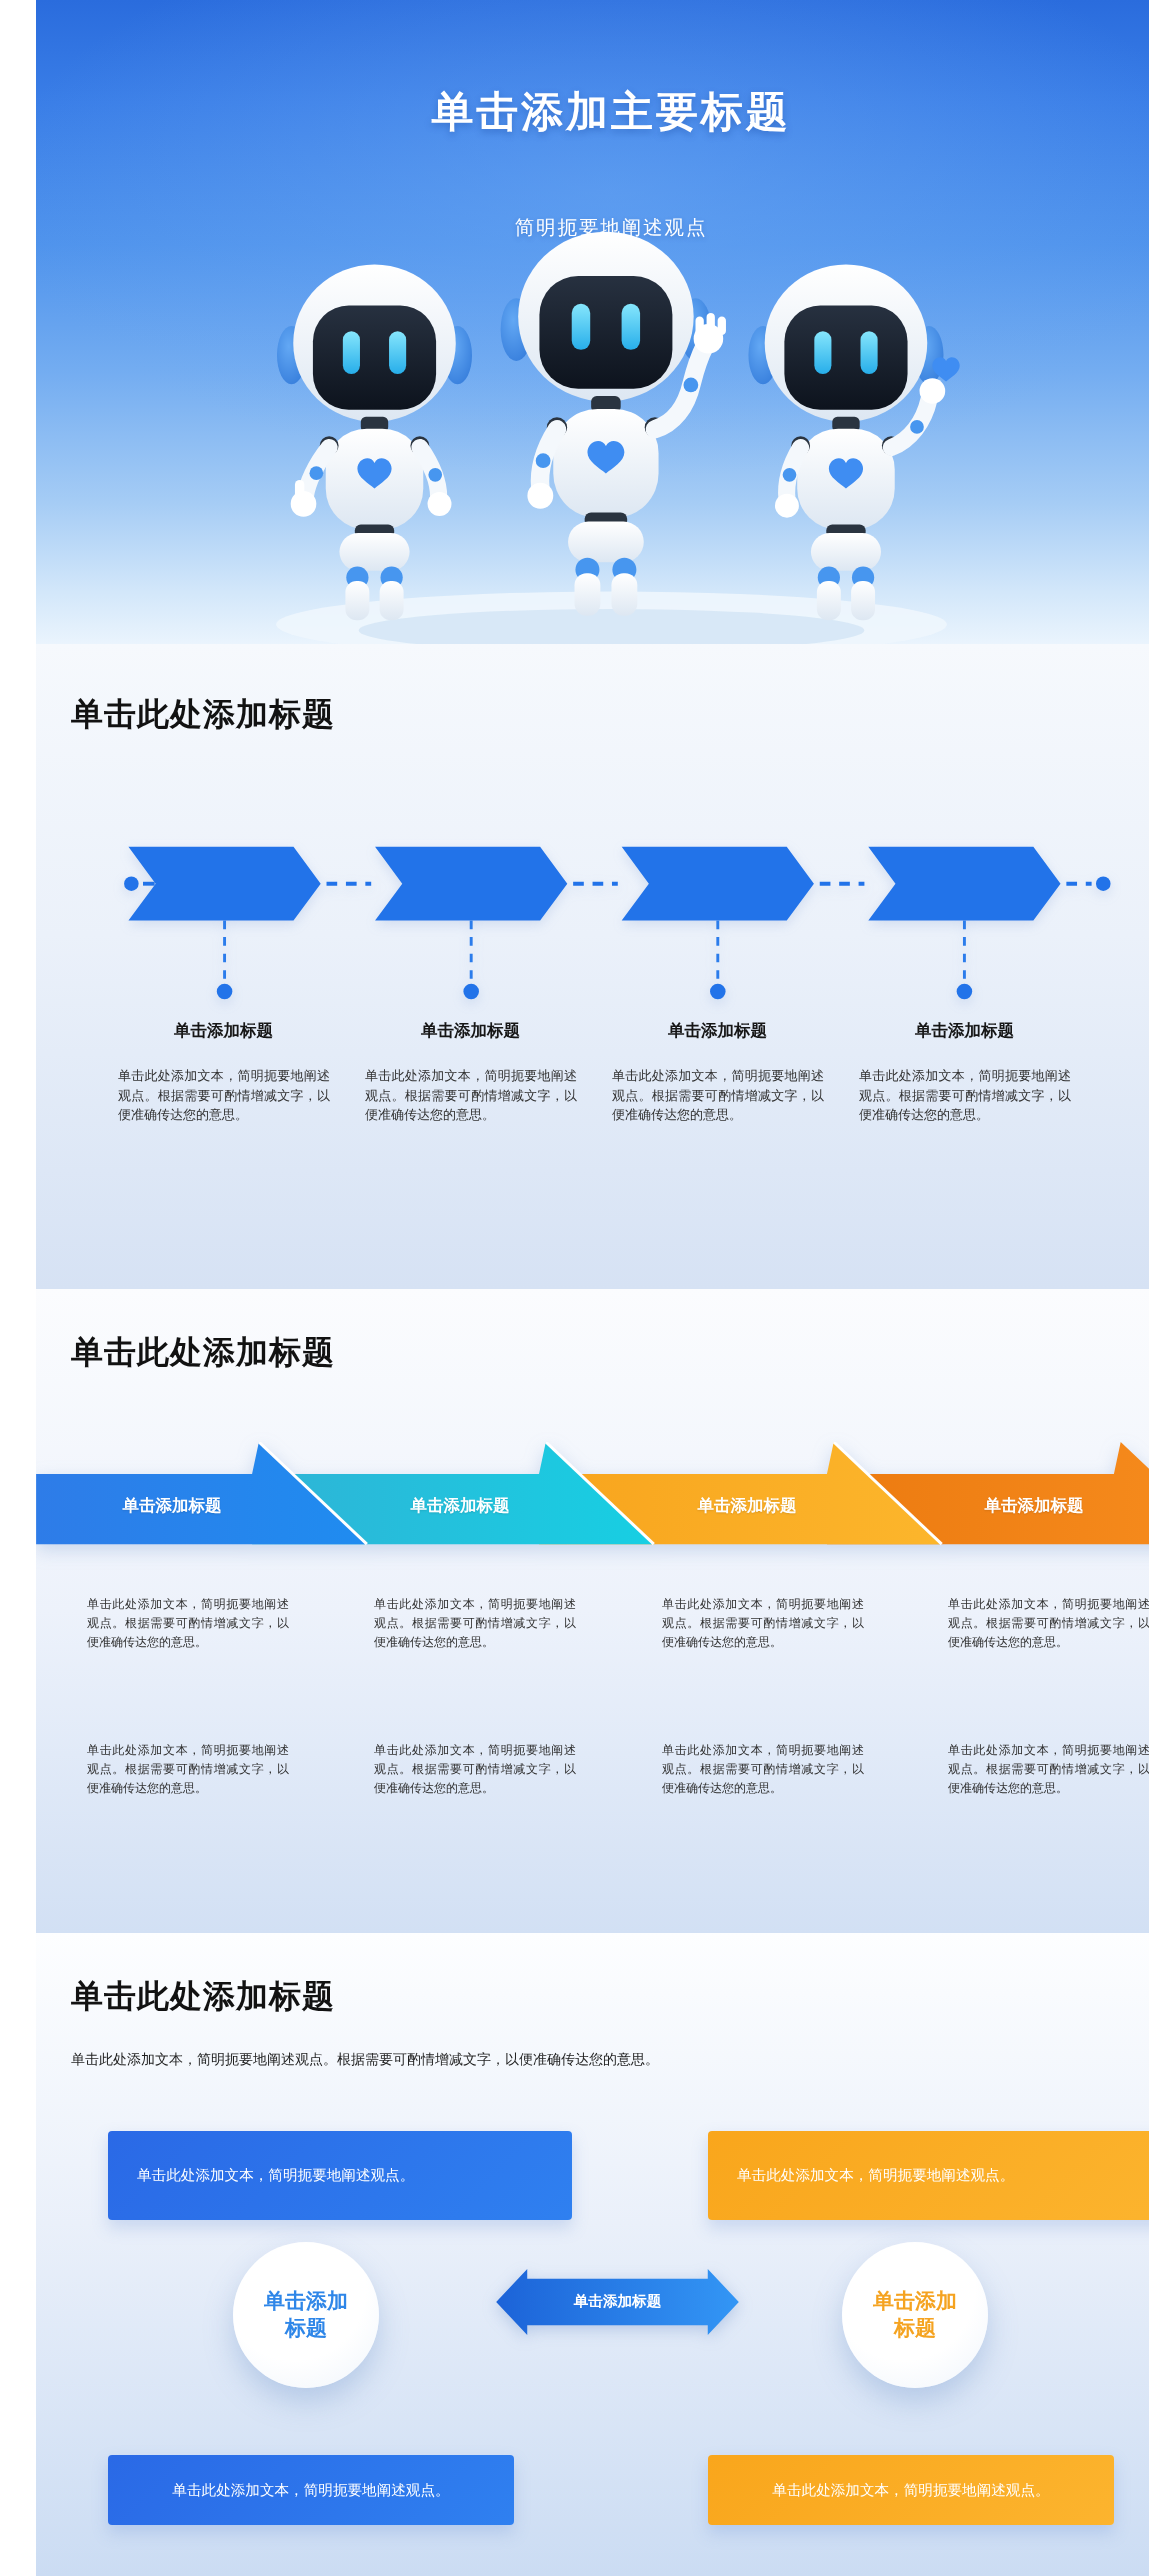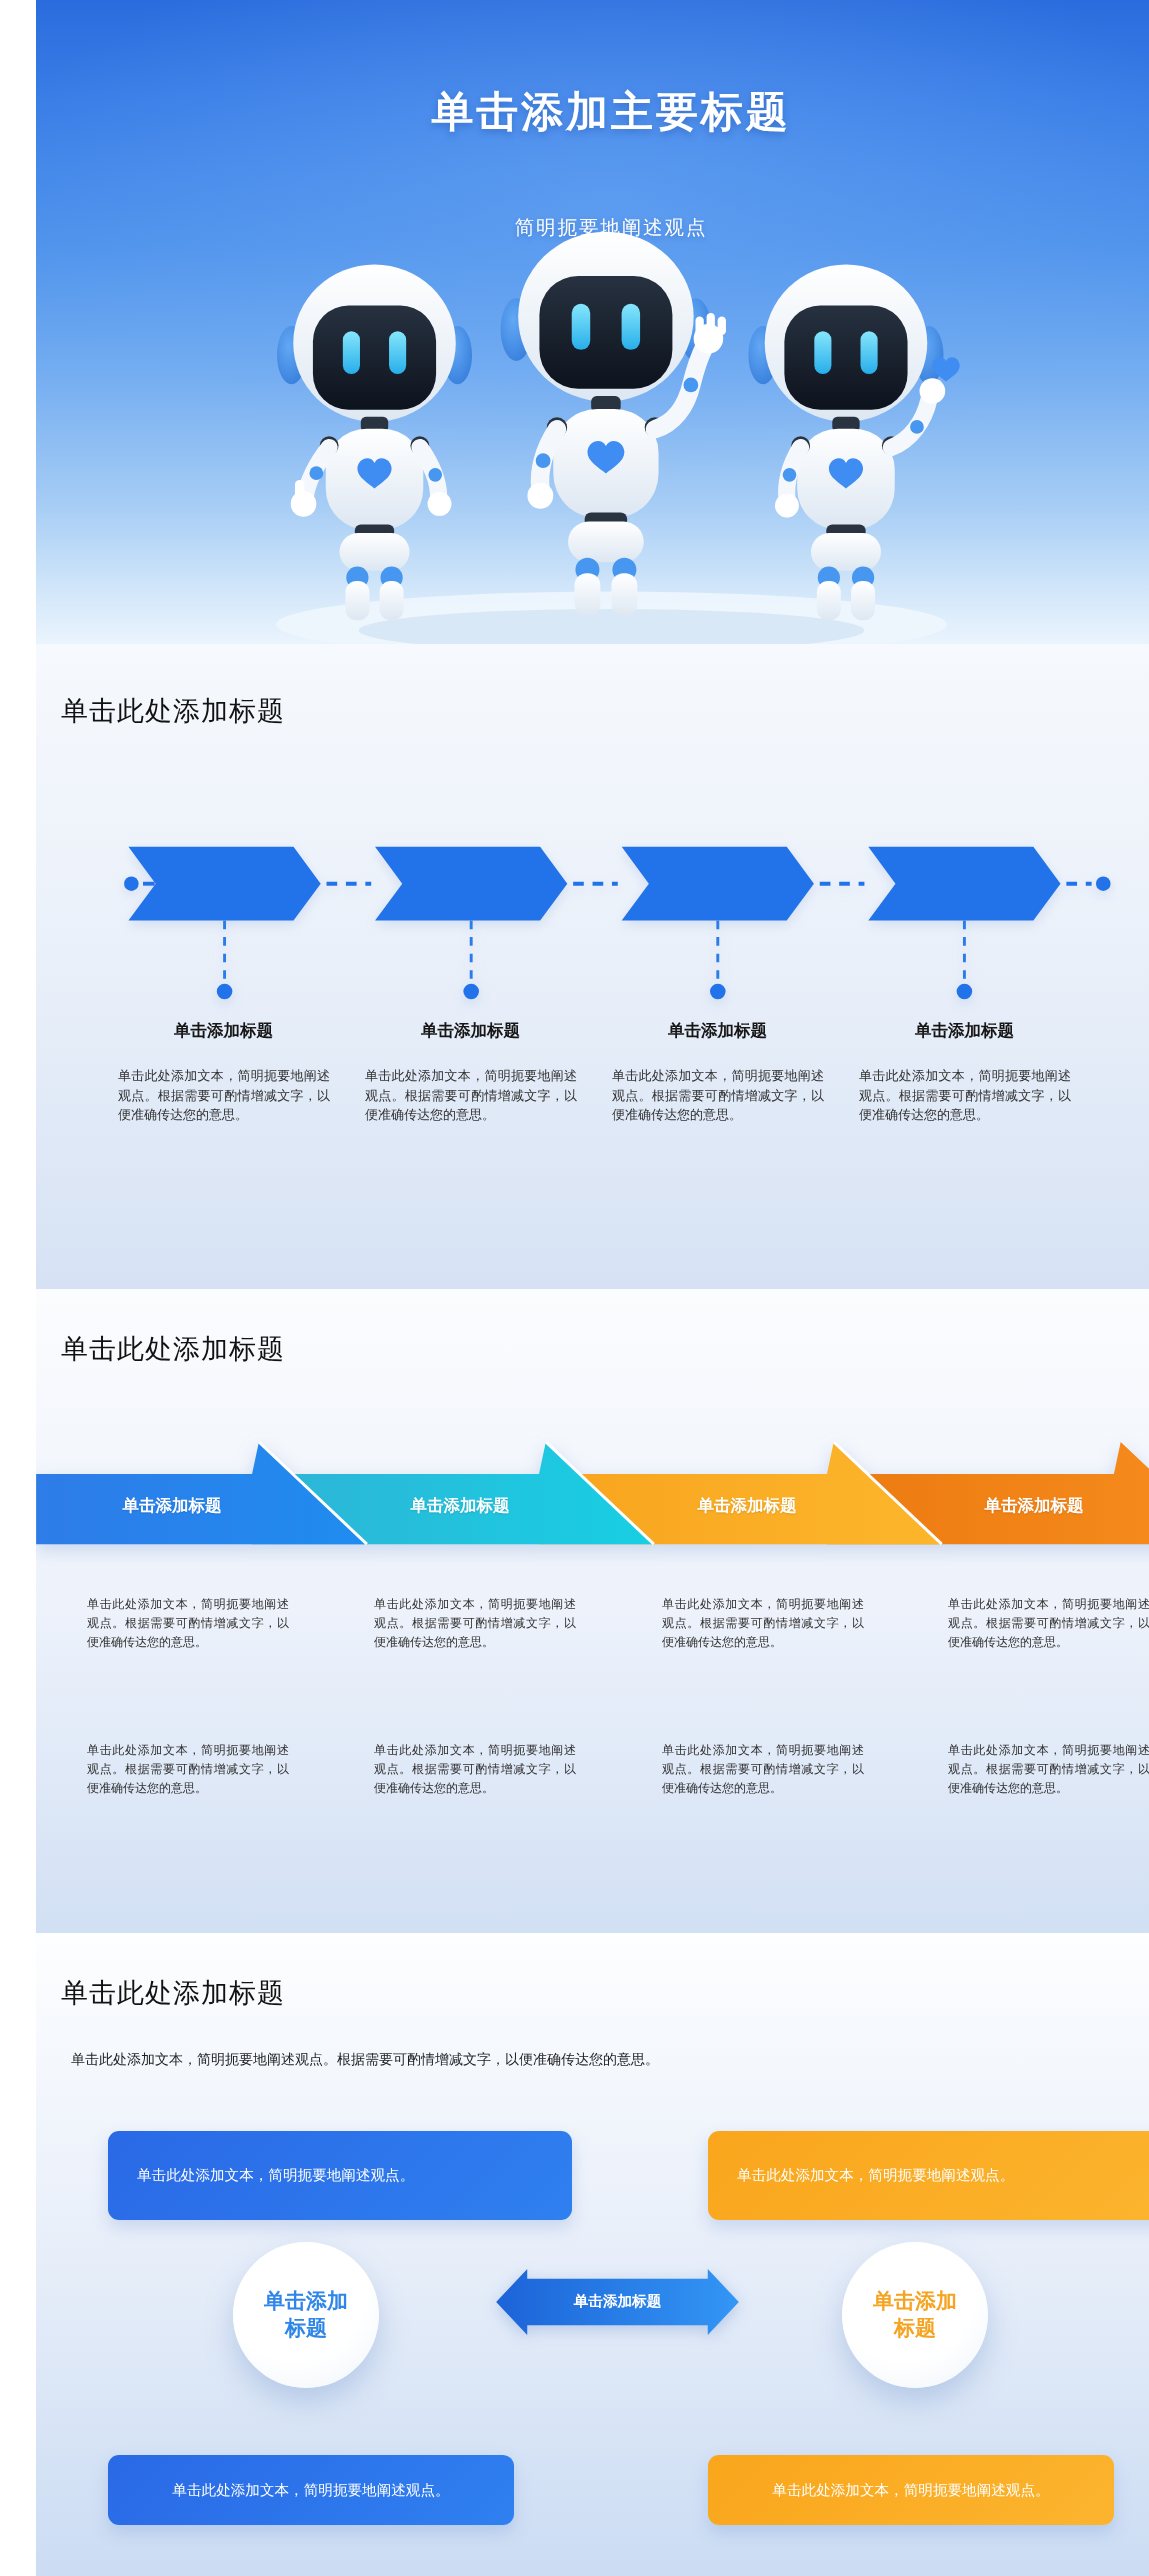--- a/index.html
+++ b/index.html
@@ -16,39 +16,39 @@
     text-shadow:0 2.9px 7.8px rgba(15,60,150,.35);}
   .hero-subtitle{position:absolute;left:0;top:214px;width:100%;text-align:center;
     font-size:19.5px;color:#ffffff;letter-spacing:1.9px;text-shadow:0 1.9px 4.9px rgba(15,60,150,.3);}
   .robots{position:absolute;left:157px;top:226px;width:837px;height:418px;}
 
   
   .sec{position:absolute;left:0;width:1150px;}
   .sec2{top:644px;height:645px;background:linear-gradient(180deg,#f6f9fd 0%,#ebf1fa 45%,#d6e2f4 100%);}
   .sec3{top:1289px;height:644px;background:linear-gradient(180deg,#fbfcfe 0%,#edf2fb 50%,#d2e0f4 100%);}
   .sec4{top:1933px;height:643px;background:linear-gradient(180deg,#fdfeff 0%,#eaf0fa 45%,#cbdcf3 100%);}
-  .sec-heading{position:absolute;left:25px;font-size:27px;font-weight:400;color:#121212;letter-spacing:1px;}
+  .sec-heading{position:absolute;left:35px;font-size:32px;font-weight:700;color:#121212;letter-spacing:1px;}
 
   
   .timeline-svg{position:absolute;left:0;top:841px;filter:drop-shadow(0 4.9px 5.8px rgba(90,130,200,.18));}
   .tl-title{position:absolute;top:1020px;width:247px;text-align:center;
     font-size:16.5px;font-weight:bold;color:#161616;}
   .tl-body{position:absolute;top:1066px;width:212px;font-size:13px;line-height:19.5px;
     color:#303030;text-align:justify;}
 
   
   .banner-svg{position:absolute;left:0;top:1442px;filter:drop-shadow(0 6.8px 8.8px rgba(100,140,200,.28));}
   .banner-label{position:absolute;top:1495px;width:214px;text-align:center;
     font-size:16.5px;font-weight:bold;color:#ffffff;text-shadow:0 1px 1.9px rgba(0,0,0,.12);}
   .bn-body{position:absolute;width:202px;font-size:12px;line-height:19px;
     color:#303030;text-align:justify;}
 
   
   .lead{position:absolute;left:35px;top:2051px;width:1012px;font-size:14px;color:#1e1e1e;}
-  .card{position:absolute;width:406px;height:89px;border-radius:11px;display:flex;align-items:center;
+  .card{position:absolute;width:406px;height:89px;border-radius:4px;display:flex;align-items:center;
     color:#ffffff;font-size:14.6px;box-shadow:0 7.8px 15.6px rgba(100,140,210,.25);}
   .card.blue{background:linear-gradient(135deg,#2a69e6,#2f80f0);}
   .card.yellow{background:linear-gradient(135deg,#f9a61c,#fcb42e);}
   .card.pad{padding:0 29px;}
   .card.low{height:70px;justify-content:center;text-align:center;}
   .circle{position:absolute;width:146px;height:146px;border-radius:50%;
     background:radial-gradient(circle at 42% 32%,#ffffff 55%,#eef4fb 100%);
     box-shadow:0 13.6px 29px rgba(110,145,200,.35);
     display:flex;align-items:center;justify-content:center;text-align:center;}
   .circle .ctxt{font-size:21px;font-weight:bold;line-height:27px;}

